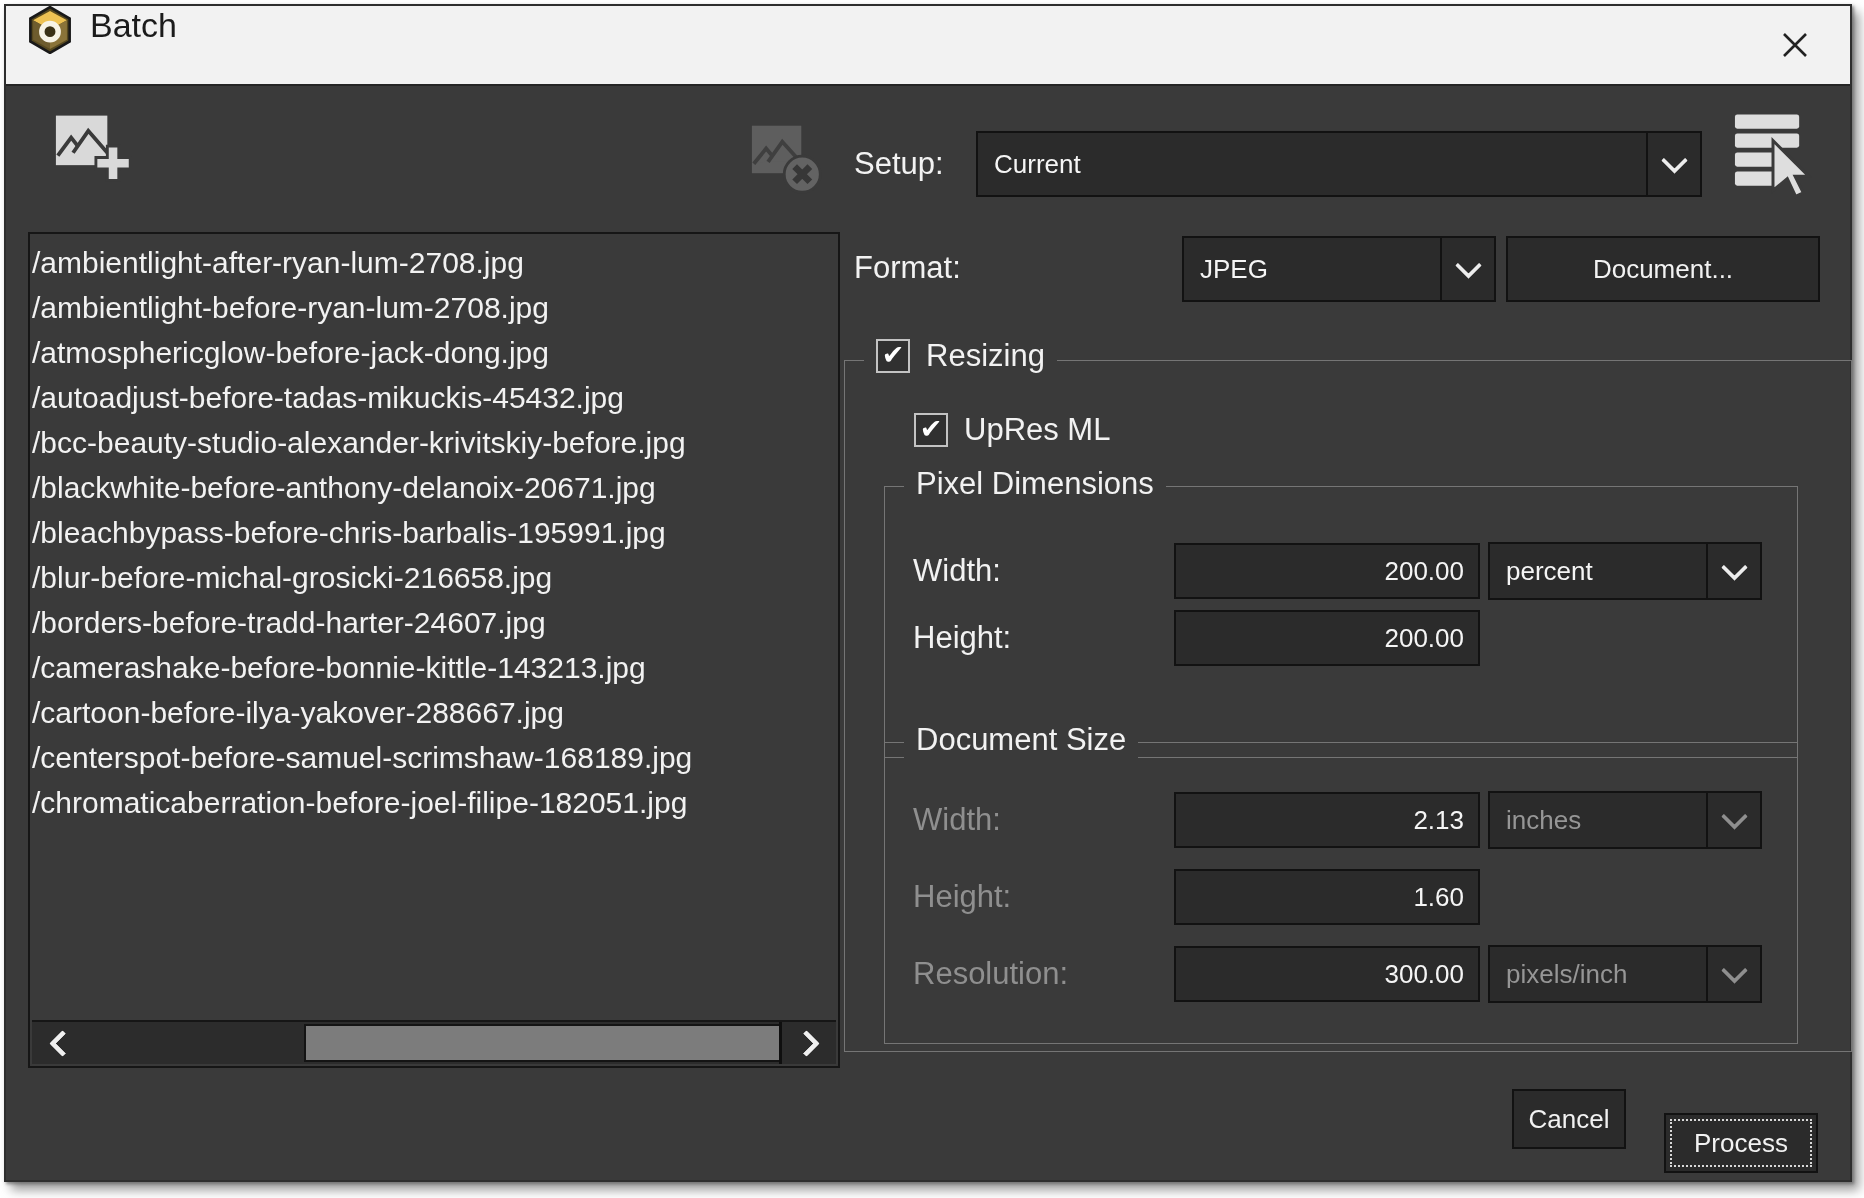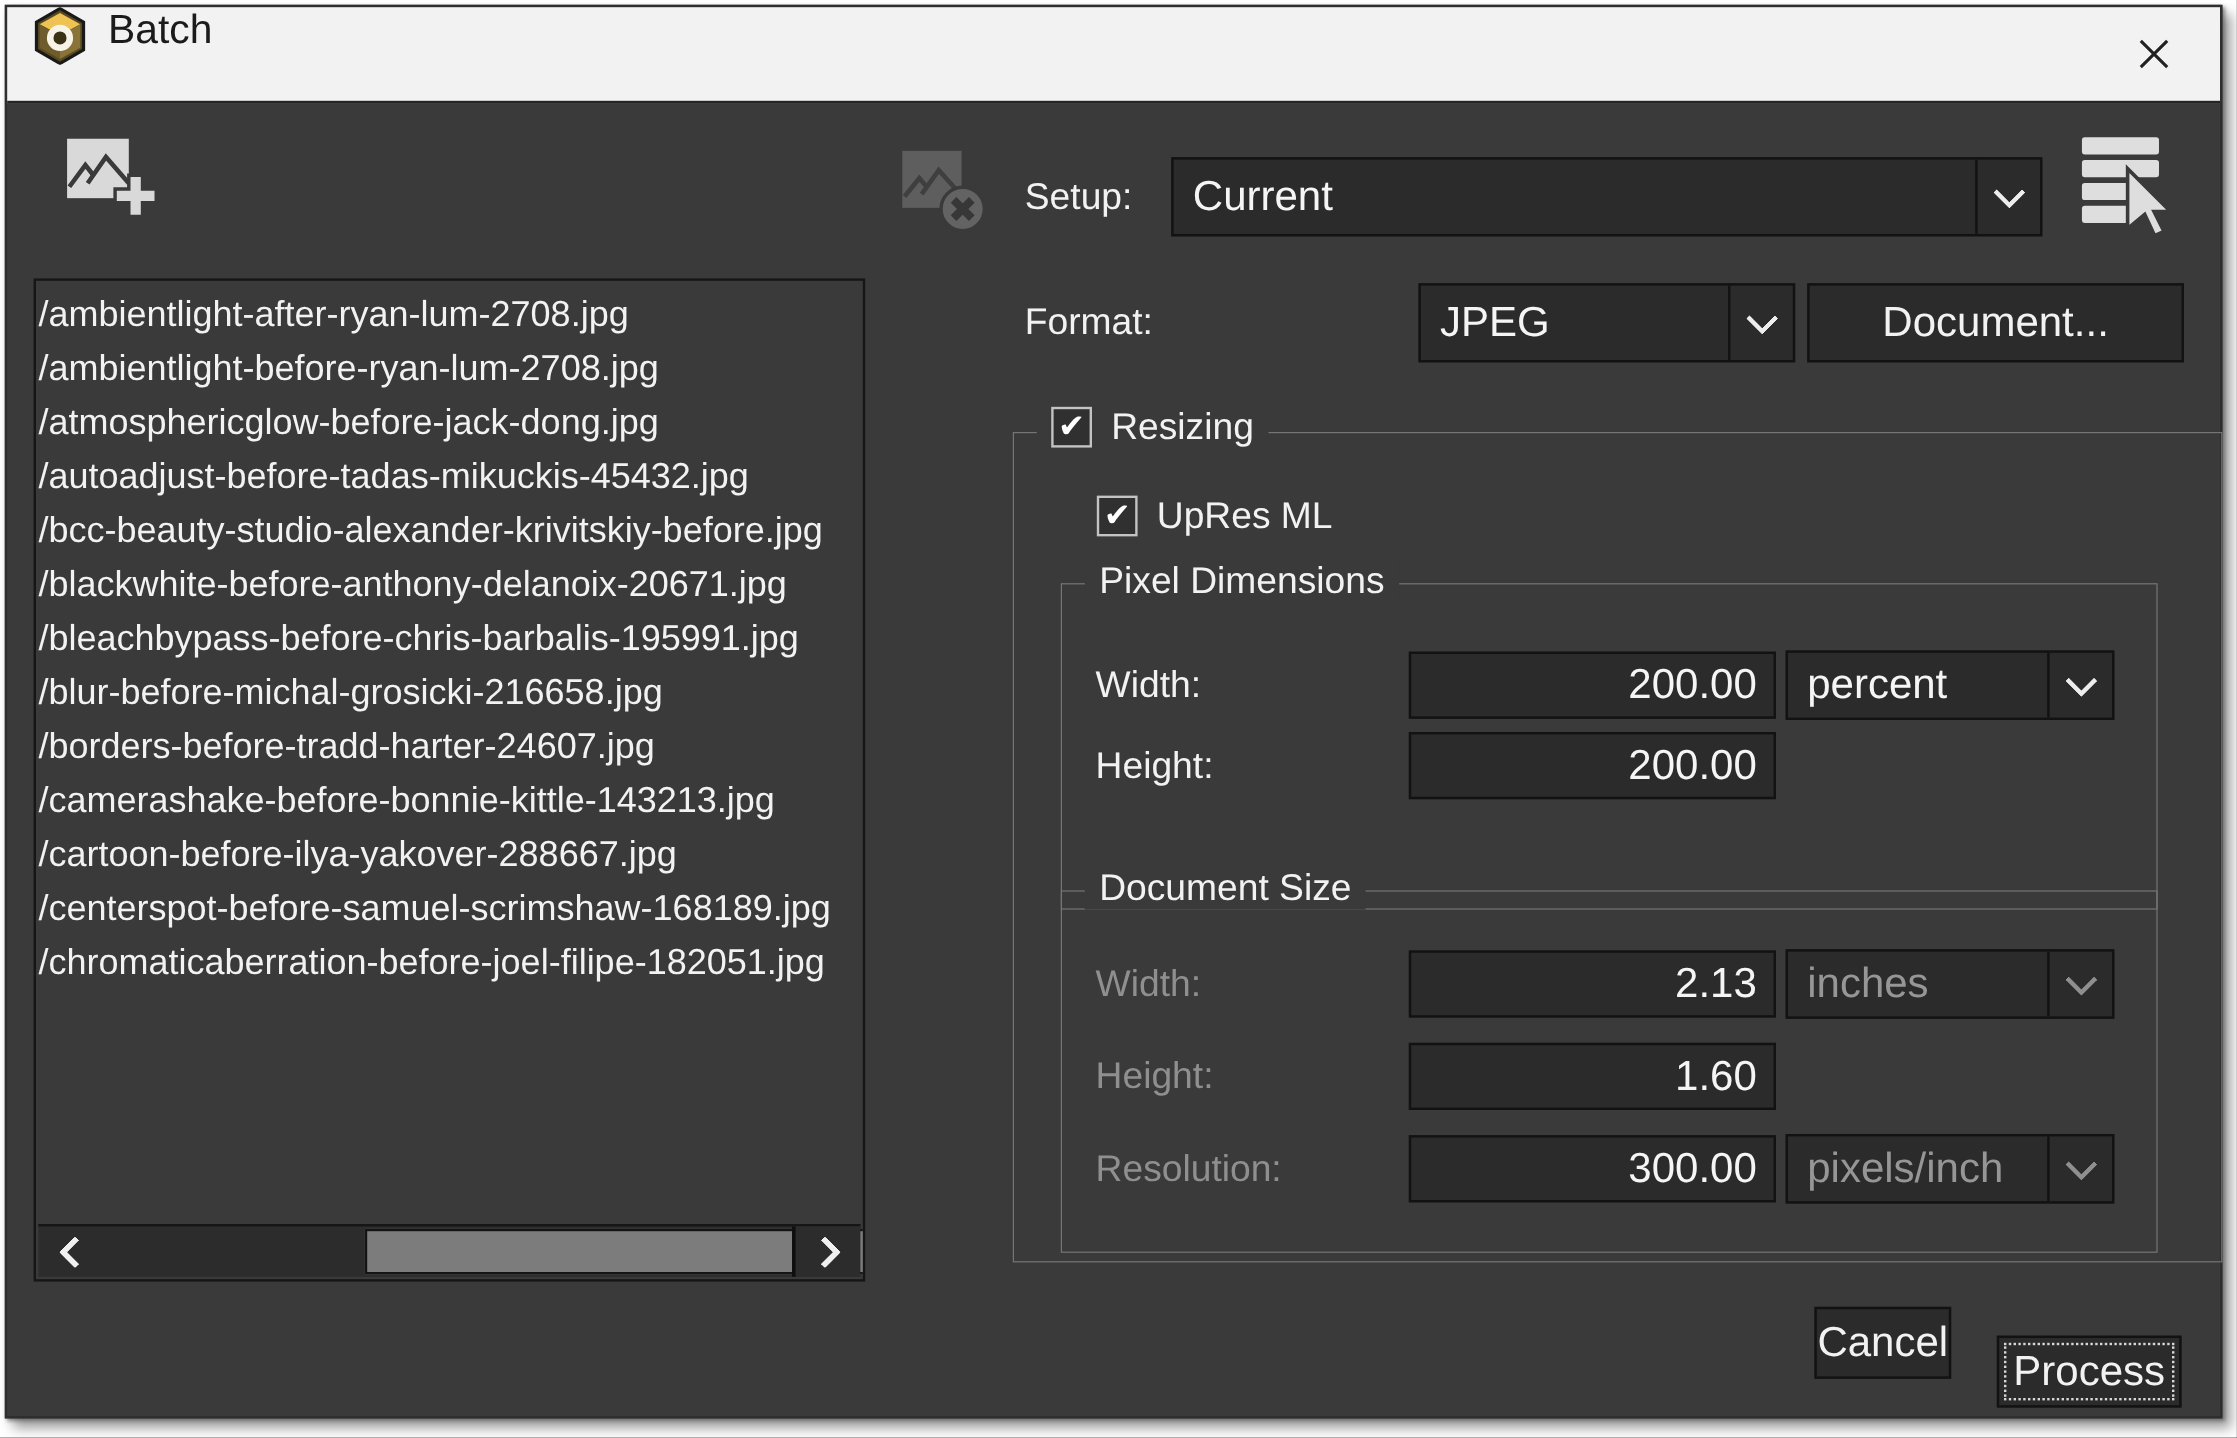--- a/index.html
+++ b/index.html
@@ -25,21 +25,21 @@
   .close-btn{position:absolute;right:34px;top:18px;width:42px;height:42px;
     display:flex;align-items:center;justify-content:center;cursor:default;}
   
   .body{position:absolute;left:0;top:80px;right:0;bottom:0;background:#3a3a3a;}
   .abs{position:absolute;box-sizing:border-box;}
   .lbl{color:#f2f2f2;font-size:31px;white-space:nowrap;}
   .lbl.dim{color:#8f8f8f;}
   
   .field,.select,.btn{
     background:#2b2b2b;border:2px solid #121212;color:#f5f5f5;
-    font-size:35px;box-sizing:border-box;
+    font-size:26px;box-sizing:border-box;
   }
   input.field{font-family:"Liberation Sans","DejaVu Sans",sans-serif;
     text-align:right;padding:0 14px 0 6px;outline:none;}
   .select{display:flex;align-items:center;}
   .select .sel-text{flex:1;padding-left:16px;white-space:nowrap;overflow:hidden;}
   .select .chev-cell{width:52px;align-self:stretch;border-left:2px solid #121212;
     display:flex;align-items:center;justify-content:center;}
   .select.dim .sel-text{color:#969696;}
   .chev{display:inline-block;width:15px;height:15px;border-right:4px solid #ededed;
     border-bottom:4px solid #ededed;border-radius:1px;transform:rotate(45deg);margin-top:-7px;}
@@ -50,21 +50,21 @@
   .checkrow{display:flex;align-items:center;}
   .checkbox{width:34px;height:34px;background:#303030;border:2px solid #c3c3c3;
     display:flex;align-items:center;justify-content:center;box-sizing:border-box;}
   .checkbox .mark{color:#ffffff;font-size:27px;font-weight:bold;line-height:1;margin-top:-2px;}
   .checkrow .cb-label{margin-left:16px;}
   
   .group{border:1px solid #757575;}
   .legend{position:absolute;background:#3a3a3a;padding:0 12px;color:#f2f2f2;font-size:31px;white-space:nowrap;}
   
   .file-list{
-    left:22px;top:146px;width:693px;height:836px;background:#3a3a3a;
+    left:22px;top:146px;width:812px;height:836px;background:#3a3a3a;
     border:2px solid #161616;overflow:hidden;
   }
   .file-items{position:absolute;left:2px;top:6px;right:0;}
   .file-item{color:#f2f2f2;font-size:30px;line-height:45px;white-space:nowrap;}
   .hscroll{position:absolute;left:2px;right:2px;bottom:2px;height:42px;background:#2c2c2c;
     border-top:2px solid #161616;}
   .scroll-thumb{position:absolute;left:272px;width:482px;top:2px;bottom:2px;
     background:#7c7c7c;border:2px solid #141414;}
   .scroll-arrow{position:absolute;top:0;bottom:0;width:54px;display:flex;
     align-items:center;justify-content:center;}

